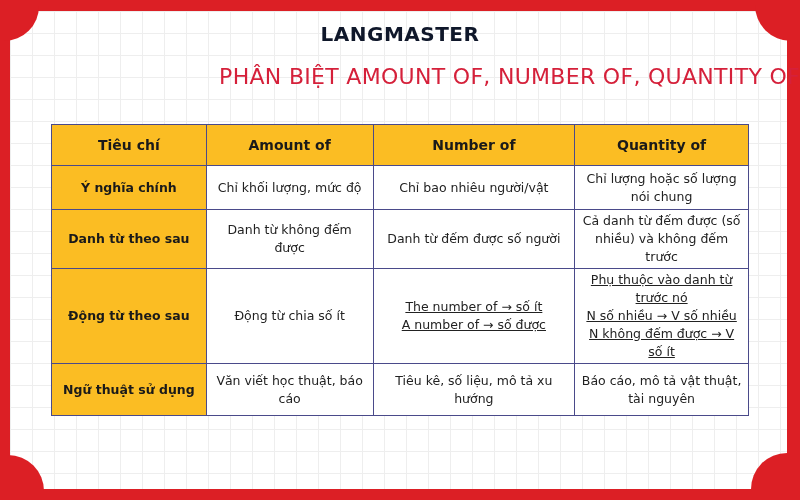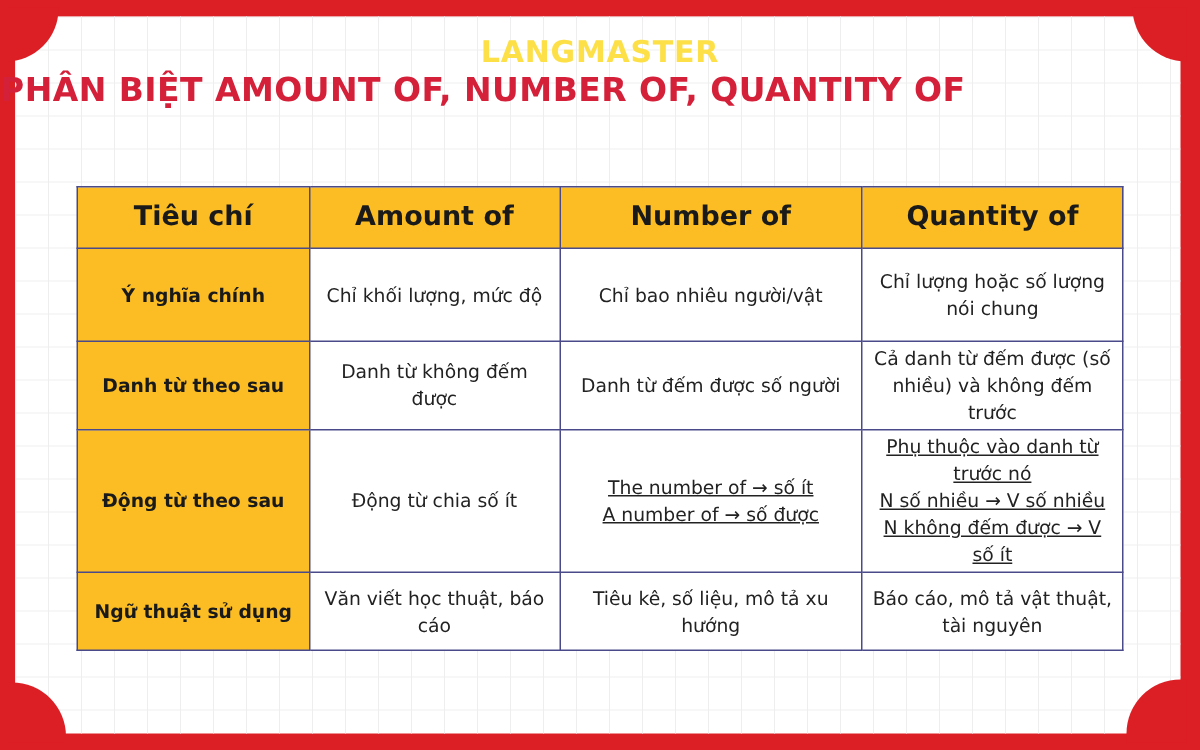--- a/index.html
+++ b/index.html
@@ -10,25 +10,25 @@
     background-image:
       linear-gradient(to right, #eeeeee 1px, transparent 1px),
       linear-gradient(to bottom, #eeeeee 1px, transparent 1px);
     background-size:22px 22px;
   }
   .corner { position:absolute; width:36px; height:36px; background:#dc1f25; border-radius:50%; }
   .c-tl { left:-6px; top:-6px; border-radius:0 0 36px 0; width:35px; height:36px; }
   .c-tr { right:-4px; top:-6px; border-radius:0 0 0 36px; width:36px; height:36px; }
   .c-bl { left:-6px; bottom:-6px; border-radius:0 36px 0 0; width:40px; height:40px; }
   .c-br { right:-4px; bottom:-6px; border-radius:36px 0 0 0; width:40px; height:42px; }
-  .brand { position:absolute; top:22px; left:0; width:800px; text-align:center; color:#fde047; font-weight:bold; font-size:20px; letter-spacing:0.5px; font-family:"DejaVu Sans", sans-serif; }
-  .title { position:absolute; top:48px; left:0; width:800px; text-align:left; color:#d5203a; font-weight:bold; font-size:22px; letter-spacing:0.3px; font-family:"DejaVu Sans", sans-serif; }
+  .brand { position:absolute; top:22px; left:0; width:800px; text-align:center; color:#0f172a; font-weight:bold; font-size:20px; letter-spacing:0.5px; font-family:"DejaVu Sans", sans-serif; }
+  .title { position:absolute; top:64px; left:0; width:800px; text-align:right; color:#d5203a; font-weight:normal; font-size:22px; letter-spacing:0.3px; font-family:"DejaVu Sans", sans-serif; }
   table { position:absolute; left:51px; top:124px; border-collapse:collapse; width:698px; font-size:12.5px; color:#222; font-family:"DejaVu Sans", sans-serif; }
   td, th { border:1.5px solid #4a4a8a; text-align:center; vertical-align:middle; line-height:18px; padding:2px 6px; }
-  th { background:#fbbd23; font-weight:bold; font-size:18px; height:36px; color:#1a1a1a; }
+  th { background:#fbbd23; font-weight:bold; font-size:14px; height:36px; color:#1a1a1a; }
   td.crit { background:#fbbd23; font-weight:bold; color:#1a1a1a; font-size:12.5px; }
   td.cell { background:#fff; }
   .line { display:block;text-decoration:underline; }
 </style>
 </head>
 <body>
 
 <div class="panel">
   <div class="corner c-tl"></div>
   <div class="corner c-tr"></div>
@@ -46,21 +46,21 @@
       <col style="width:202px">
       <col style="width:174px">
     </colgroup>
   <tbody>
       <tr>
     <th>Tiêu chí</th>
     <th>Amount of</th>
     <th>Number of</th>
     <th>Quantity of</th>
   </tr>
-  <tr style="height:62px">
+  <tr style="height:44px">
     <td class="crit">Ý nghĩa chính</td>
     <td class="cell">Chỉ khối lượng, mức độ</td>
     <td class="cell">Chỉ bao nhiêu người/vật</td>
     <td class="cell">Chỉ lượng hoặc số lượng nói chung</td>
   </tr>
   <tr style="height:55px">
     <td class="crit">Danh từ theo sau</td>
     <td class="cell">Danh từ không đếm được</td>
     <td class="cell">Danh từ đếm được số người</td>
     <td class="cell">Cả danh từ đếm được (số nhiều) và không đếm trước</td>

